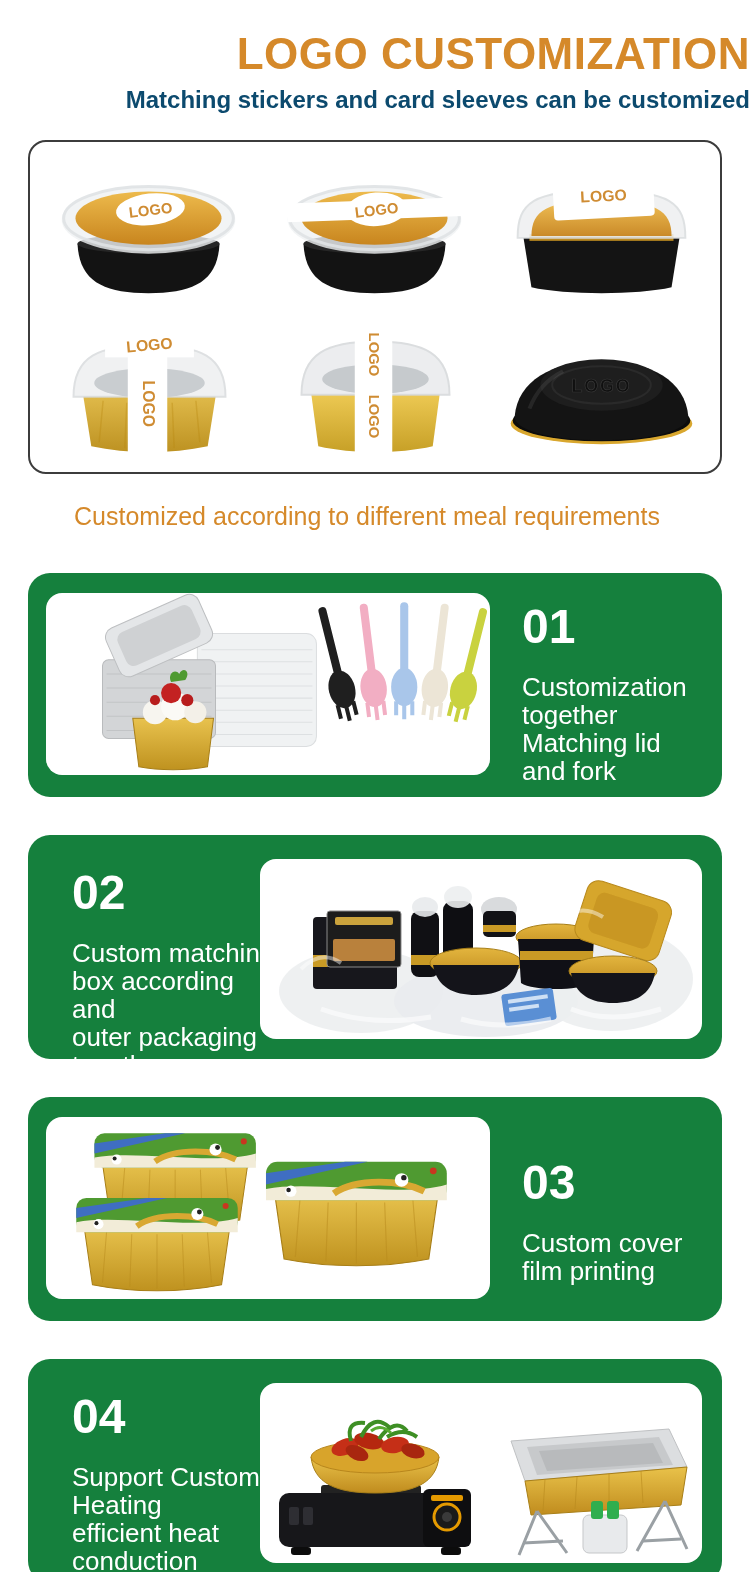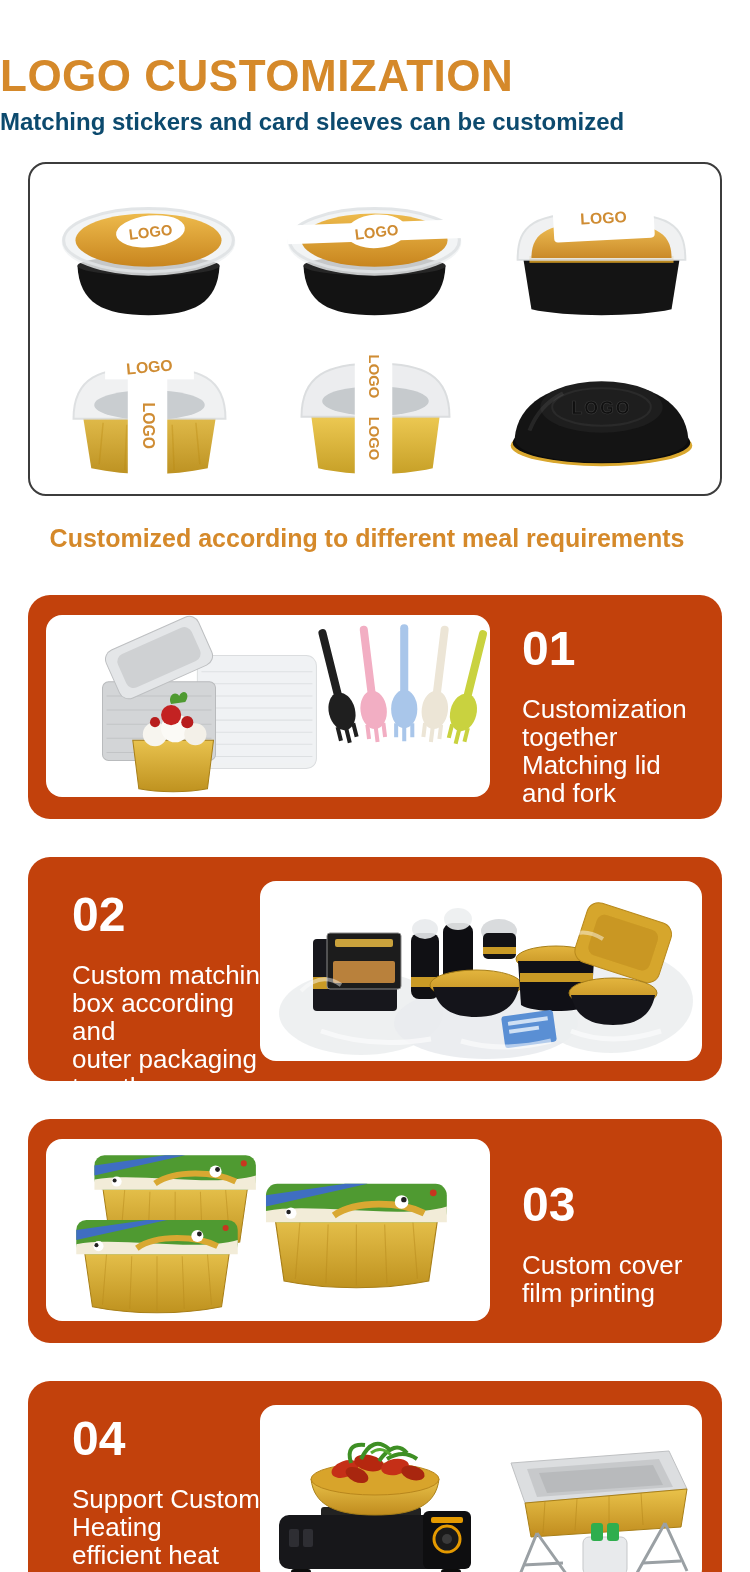--- a/index.html
+++ b/index.html
@@ -1,33 +1,33 @@
 <!DOCTYPE html>
 <html><head>
 <meta charset="utf-8">
 <style>
   html,body{margin:0;padding:0;background:#ffffff;}
   body{width:750px;font-family:"Liberation Sans", sans-serif;}
   .page{width:750px;min-height:1572px;background:#fff;overflow:hidden;}
 
   
-  .hdr{text-align:left;padding-top:16px;margin-top:30px;}
+  .hdr{text-align:right;padding-top:24px;}
   .title{margin:6px 0 8px 0;font-size:44px;line-height:1.08;font-weight:bold;letter-spacing:0.5px;color:#d5892a;}
   .subtitle{margin:0 0 26px 0;font-size:24px;font-weight:bold;color:#0c4a6e;}
 
   
   .showcase{margin:0 28px;border:2px solid #3c3c3c;border-radius:18px;background:#fff;
             display:grid;grid-template-columns:repeat(3,1fr);row-gap:4px;padding:12px 6px;height:306px;}
   .cell{display:flex;align-items:center;justify-content:center;}
   .cell svg{width:100%;height:148px;}
 
-  .midhead{text-align:center;color:#d5892a;font-size:25px;font-weight:bold;margin:28px 16px 42px 0;}
+  .midhead{text-align:center;color:#d5892a;font-size:25px;font-weight:normal;margin:28px 16px 42px 0;}
 
   
-  .feature{position:relative;margin:0 28px 38px 28px;height:224px;background:#c2410c;border-radius:22px;color:#fff;}
+  .feature{position:relative;margin:0 28px 38px 28px;height:224px;background:#15803d;border-radius:22px;color:#fff;}
   .feature:last-child{margin-bottom:0;}
   .card{position:absolute;background:#fff;border-radius:16px;overflow:hidden;}
   .card svg{width:100%;height:100%;}
   .card-left{left:18px;top:20px;width:444px;height:182px;}
   .card-right{left:232px;top:24px;width:442px;height:180px;}
   .ftext{position:absolute;}
   .fnum{font-size:48px;font-weight:bold;line-height:1;margin-bottom:22px;}
   .fdesc{font-size:26px;line-height:28px;white-space:pre-line;}
   .t-right{left:494px;top:30px;width:230px;}
   .t-left{left:44px;top:34px;width:210px;}

